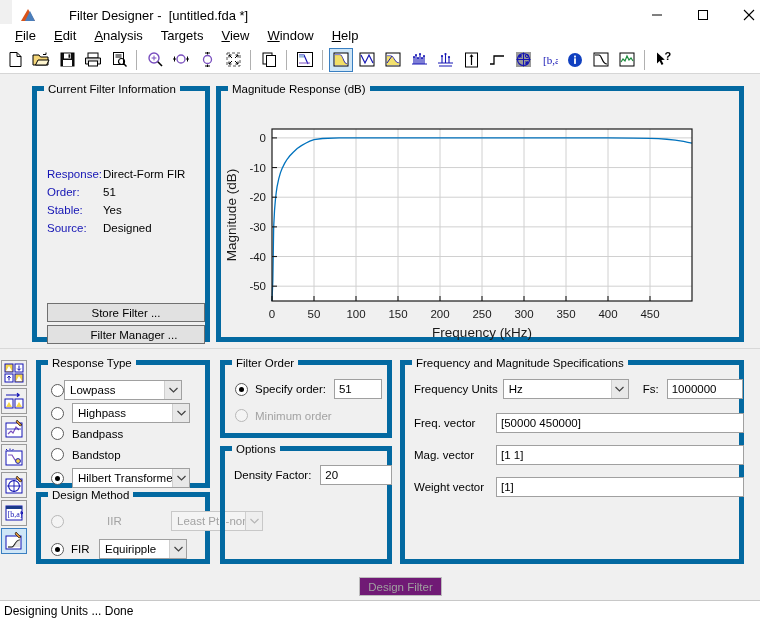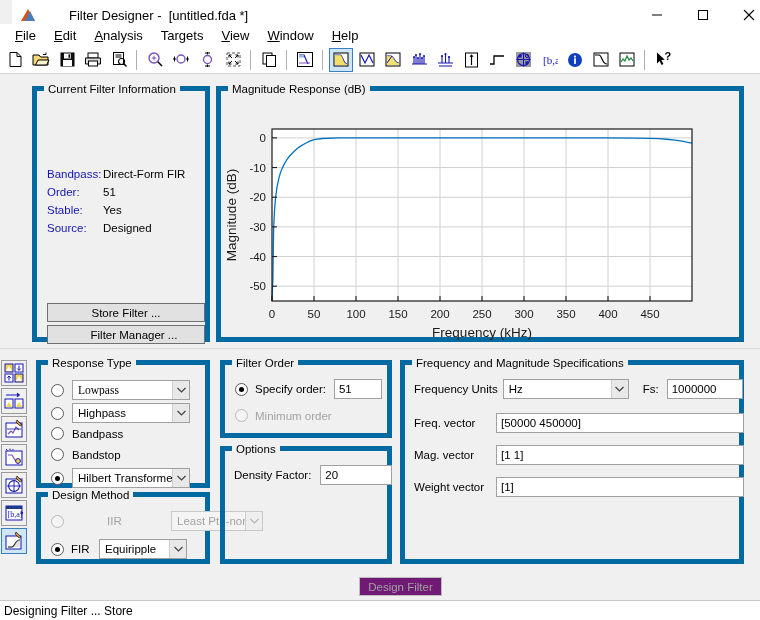--- a/index.html
+++ b/index.html
@@ -477,21 +477,21 @@
         <path d="M4 16h4c3 0 3-7 8-7v7z" fill="#cfcfcf" opacity="0.6"></path>
         <path d="M12 1l5 5-2 1-4-4z" fill="#d98f3a" stroke="#000" stroke-width="0.6"></path>
       </svg>
     </div>
   </div>
 
   <div class="group" id="filterinfo">
     <div class="glabel">Current Filter Information</div>
     <div class="finfo-rows">
       <div class="finfo-row">
-        <span class="finfo-key">Bandpass:</span>
+        <span class="finfo-key">Response:</span>
         <span class="finfo-val">Direct-Form FIR</span>
       </div>
       <div class="finfo-row">
         <span class="finfo-key">Order:</span>
         <span class="finfo-val">51</span>
       </div>
       <div class="finfo-row">
         <span class="finfo-key">Stable:</span>
         <span class="finfo-val">Yes</span>
       </div>
@@ -581,21 +581,21 @@
     </svg>
   </div>
 
   <div class="divider-h"></div>
 
   <div class="group" id="responsetype">
     <div class="glabel">Response Type</div>
 
     <div class="row" style="left:10px; top:15px;">
       <div class="radio"></div>
-      <div class="combo" style="width:118px; margin-left:8px;font-family:Liberation Serif, serif;">
+      <div class="combo" style="width:118px; ">
         <div class="ctext">Lowpass</div>
         <div class="carrow">
           <svg width="9" height="6" viewBox="0 0 9 6">
               <path d="M0.5 1L4.5 5L8.5 1" fill="none" stroke="#404040" stroke-width="1.2"></path>
             </svg>
         </div>
       </div>
     </div>
 
     <div class="row" style="left:10px; top:38px;">
@@ -715,16 +715,16 @@
 
     <div class="row" style="left:9px; top:112px;">
       <div class="lbl" style="width:82px;">Weight vector</div>
       <div class="input" style="width:248px;">[1]</div>
     </div>
   </div>
 
   <div class="btn disabled" id="design-filter-btn">Design Filter</div>
 
   <div class="statusbar">
-    <div class="stext">Designing Filter ... Store</div>
+    <div class="stext">Designing Units ... Done</div>
   </div>
 
 </div>
 
 </body></html>

